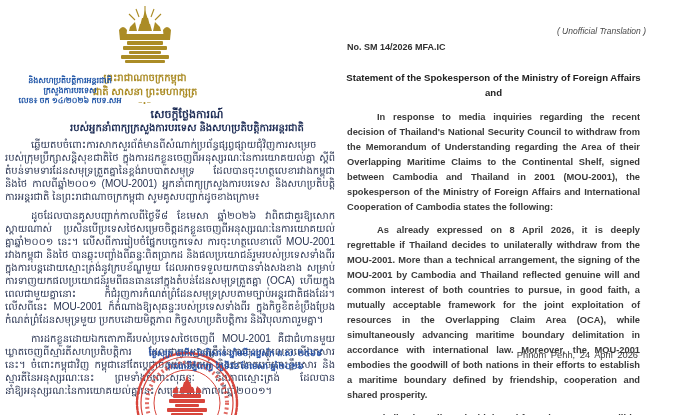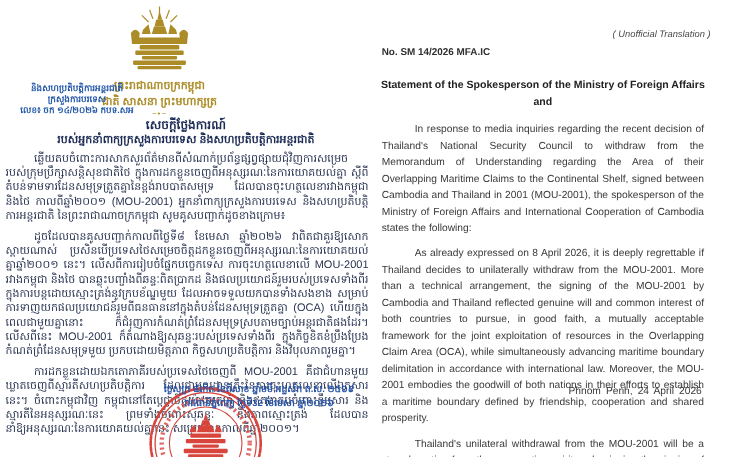--- a/index.html
+++ b/index.html
@@ -13,38 +13,38 @@
   
   .page-left{position:absolute;top:0;left:0;width:338px;height:415px;}
   .kh-header{position:absolute;top:4px;left:0;width:290px;text-align:center;}
   .emblem-wrap{display:flex;justify-content:center;}
   .kh-kingdom{color:#ab8c26;font-weight:bold;font-size:10px;line-height:12px;margin-top:2px;}
   .kh-ornament{color:#ab8c26;font-size:7px;line-height:7px;letter-spacing:1px;margin-top:1px;}
   .kh-ministry{position:absolute;top:76px;left:6px;width:128px;text-align:center;
     color:#2257a8;font-weight:bold;font-size:8px;line-height:10px;}
   .kh-docnum{color:#2257a8;font-weight:bold;font-size:8px;line-height:10px;white-space:nowrap;}
   .kh-title{position:absolute;top:108px;left:0;width:338px;text-align:center;
-    color:#1d2c55;font-weight:bold;font-size:11px;line-height:13px;}
+    color:#1d2c55;font-weight:bold;font-size:11px;line-height:13px;padding-left:18px;}
   .kh-title .t2{font-size:10px;}
   .kh-body{position:absolute;top:138px;left:5px;width:330px;
     color:#273250;font-size:10px;line-height:13px;text-align:justify;}
   .kh-body p{margin:0 0 6px 0;text-indent:26px;}
   .kh-date{position:absolute;top:347px;left:128px;width:215px;text-align:center;
     color:#2b55a8;font-weight:bold;font-size:8.5px;line-height:13px;z-index:3;}
   .stamp{position:absolute;top:349px;left:133px;width:108px;height:108px;z-index:2;}
 
   
   .page-right{position:absolute;top:0;left:345px;width:297px;height:415px;color:#3a3a3a;}
   .en-unofficial{position:absolute;top:26px;right:-4px;font-style:italic;font-size:8.5px;color:#4a4a4a;}
   .en-docnum{position:absolute;top:42px;left:2px;font-size:9px;font-weight:bold;color:#2f2f2f;}
   .en-title{position:absolute;top:70px;left:0;width:297px;text-align:center;
     font-weight:bold;font-size:9.6px;line-height:15px;color:#222;}
   .en-body{position:absolute;top:110px;left:2px;width:293px;
     font-size:9.3px;line-height:15px;text-align:justify;}
-  .en-body p{margin:0 0 8px 0;text-indent:30px;}
+  .en-body p{margin:0 0 8px 0;text-indent:30px;font-weight:bold;}
   .en-dateline{position:absolute;top:350px;left:0;width:293px;text-align:right;
     font-size:9.3px;color:#3a3a3a;word-spacing:2px;}
 </style>
 </head>
 <body>
 
 <div class="sheet">
 
   <div class="page-left">
 

